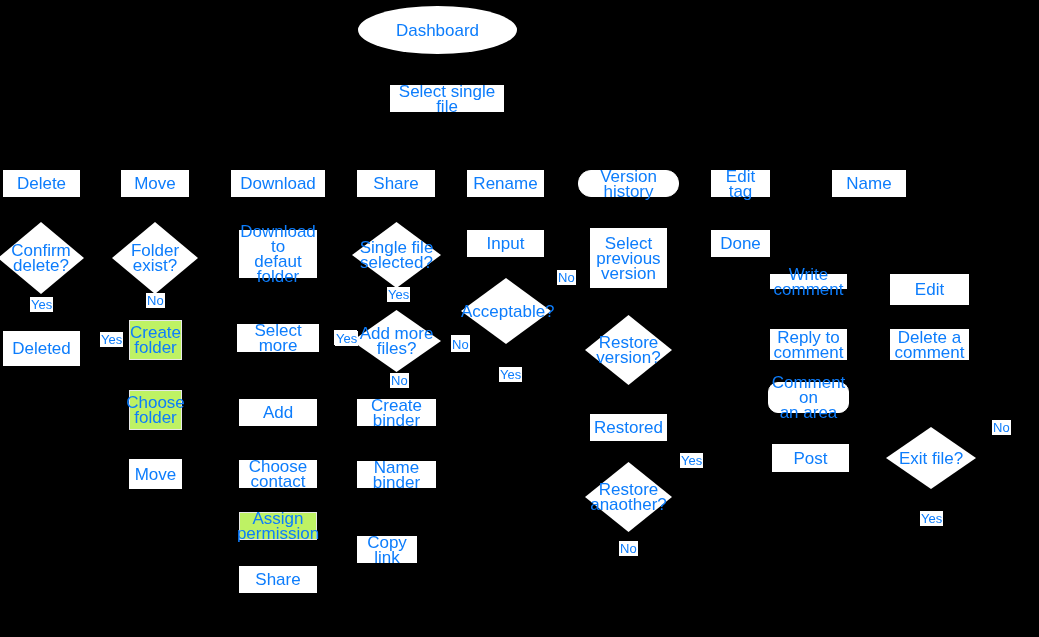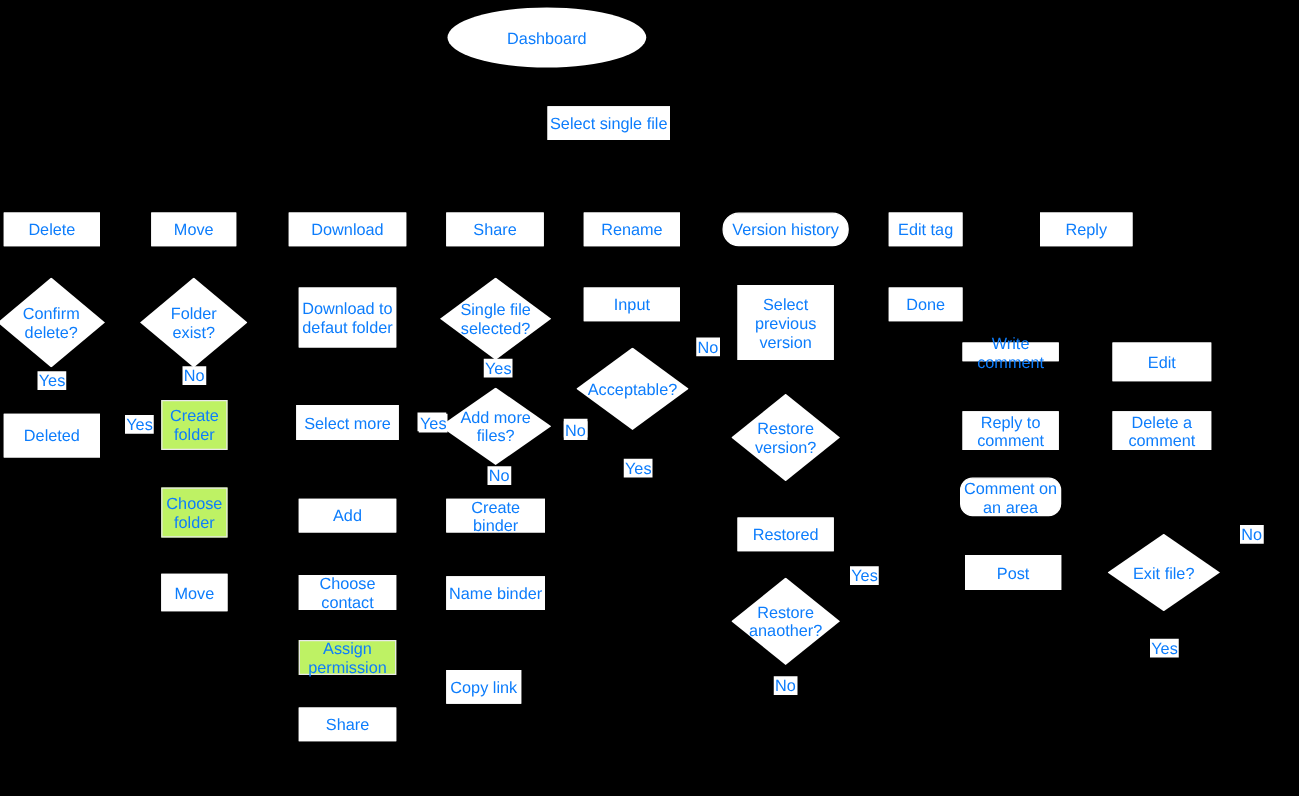--- a/index.html
+++ b/index.html
@@ -17,21 +17,21 @@
     font-family: "Liberation Sans", sans-serif;
   }
   .node {
     position: absolute;
     box-sizing: border-box;
     display: flex;
     align-items: center;
     justify-content: center;
     text-align: center;
     color: #0d7dfc;
-    font-size: 13px;
+    font-size: 17px;
     line-height: 15px;
     white-space: pre-line;
   }
   .box {
     background: #ffffff;
     border: 1px solid #ffffff;
   }
   .box.tinted {
     background: #bef264;
     border: 1px solid #e8e8e8;
@@ -70,21 +70,21 @@
 </style>
 </head>
 <body>
 
 <div id="canvas">
 
   <div class="node ellipse" style="left:358px; top:6px; width:159px; height:48px;">
     <span>Dashboard</span>
   </div>
 
-  <div class="node box" style="left:390px; top:85px; width:98px; height:27px;margin-left:48px;">
+  <div class="node box" style="left:390px; top:85px; width:114px; height:27px;">
     <span>Select single file</span>
   </div>
 
   <div class="node box" style="left:3px; top:170px; width:77px; height:27px;">
     <span>Delete</span>
   </div>
   <div class="node box" style="left:121px; top:170px; width:68px; height:27px;">
     <span>Move</span>
   </div>
   <div class="node box" style="left:231px; top:170px; width:94px; height:27px;">
@@ -96,21 +96,21 @@
   <div class="node box" style="left:467px; top:170px; width:77px; height:27px;">
     <span>Rename</span>
   </div>
   <div class="node box" style="left:578px; top:170px; width:101px; height:27px;border-radius:13px;">
     <span>Version history</span>
   </div>
   <div class="node box" style="left:711px; top:170px; width:59px; height:27px;">
     <span>Edit tag</span>
   </div>
   <div class="node box" style="left:832px; top:170px; width:74px; height:27px;">
-    <span>Reply</span>
+    <span>Name</span>
   </div>
 
   <div class="node diamond" style="left:-2px; top:222px; width:86px; height:72px;">
     <div class="dshape"></div>
     <div class="dlabel">Confirm
 delete?</div>
   </div>
   <div class="edgelabel" style="left:30px; top:297px;">Yes</div>
   <div class="node box" style="left:3px; top:331px; width:77px; height:35px;">
     <span>Deleted</span>

